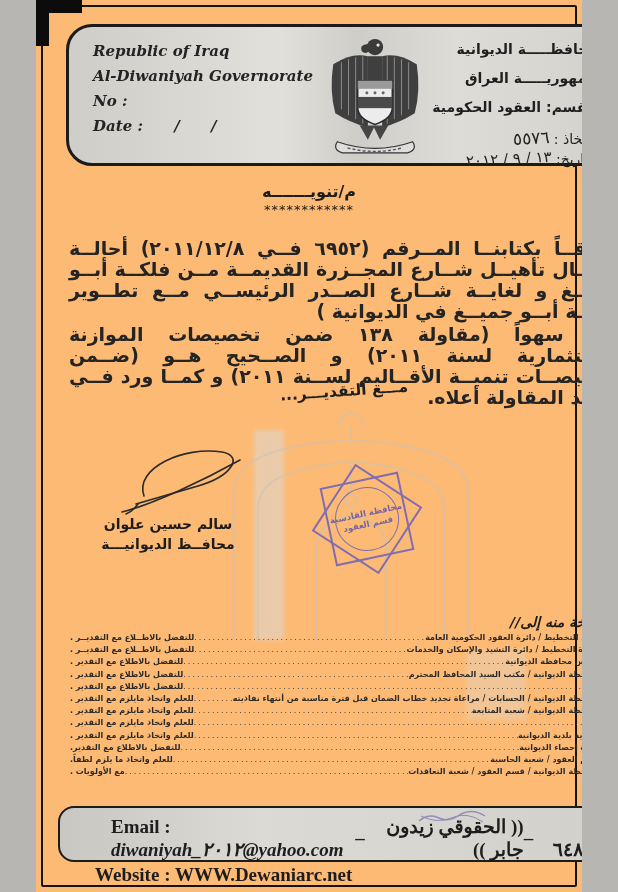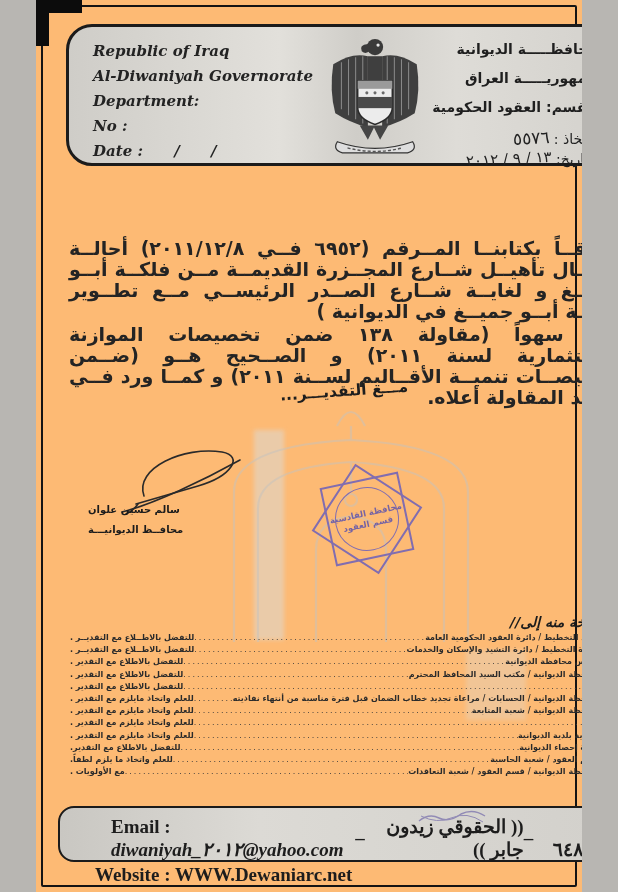--- a/index.html
+++ b/index.html
@@ -49,22 +49,22 @@
   .closing{
     position:absolute; left:188px; top:382px; width:240px; direction:rtl;
     text-align:center; font-size:15.5px; font-weight:700;
     transform:rotate(-4deg); color:#1e1e1e;
   }
 
   
   .watermark{ position:absolute; left:160px; top:380px; width:310px; height:265px; opacity:.5; pointer-events:none; }
   .sig-scribble{ position:absolute; left:78px; top:438px; width:140px; height:85px; }
   .sig-block{
-    position:absolute; left:52px; top:500px; width:160px; direction:rtl;
-    text-align:left; font-size:10px; font-weight:700; line-height:20px;
+    position:absolute; left:52px; top:514px; width:160px; direction:rtl;
+    text-align:center; font-size:14px; font-weight:700; line-height:20px;
   }
   .stamp{
     position:absolute; left:272px; top:460px; width:118px; height:118px;
     transform:rotate(-12deg); opacity:.85;
   }
   .stamp .sq{ position:absolute; inset:19px; border:2px solid #6c60bb; }
   .stamp .sq2{ transform:rotate(45deg); }
   .stamp .circ{ position:absolute; inset:27px; border:1.5px solid #6c60bb; border-radius:50%; }
   .stamp .txt{
     position:absolute; inset:0; display:flex; flex-direction:column;
@@ -108,21 +108,20 @@
   <div class="frame"></div>
   <div class="corner-blob-h"></div>
   <div class="corner-blob-v"></div>
   <div class="scan-band" style="left:218px;top:430px;width:30px;height:210px;"></div>
   <div class="scan-band" style="left:430px;top:650px;width:60px;height:70px;opacity:.35;"></div>
 
   <div class="header-box">
     <div class="eng-col">
       <div class="row">Republic of Iraq</div>
       <div class="row">Al-Diwaniyah Governorate</div>
-      <div class="row">Department:</div>
       <div class="row">No :</div>
       <div class="row">Date :      /      /</div>
     </div>
 
     <svg class="emblem" viewBox="0 0 110 130">
       <g fill="#3f3f3f" stroke="none">
         <path d="M14,30 Q32,18 48,22 L48,92 Q30,87 16,78 Q10,56 14,30 Z"></path>
         <path d="M96,30 Q78,18 62,22 L62,92 Q80,87 94,78 Q100,56 96,30 Z"></path>
         <rect x="48" y="22" width="14" height="34"></rect>
       </g>
@@ -158,20 +157,24 @@
         <span>واتخاذ :</span>
         <span class="hand">٥٥٧٦</span>
       </div>
       <div class="num-row">
         <span>التاريخ:</span>
         <span class="hand" style="font-size:15px;">١٣ / ٩ / ٢٠١٢</span>
       </div>
     </div>
   </div>
 
+  <div class="subject">
+    <div class="subject-title">م/تنويـــــــه</div>
+    <div class="subject-stars">************</div>
+  </div>
 
   <div class="body-text">
     <p>ألحاقــاً بكتابنــا المــرقم (٦٩٥٢ فــي ٢٠١١/١٢/٨) أحالــة أعمــال تأهيــل شــارع المجــزرة القديمــة مــن فلكــة أبــو جميــغ و لغايــة شــارع الصــدر الرئيســي مــع تطــوير فلكــة أبــو جميــغ في الديوانية )</p>
     <p>ورد سهواً (مقاولة ١٣٨ ضمن تخصيصات الموازنة الأستثمارية لسنة ٢٠١١) و الصــحيح هــو (ضــمن تخصيصــات تنميــة الأقــاليم لســنة ٢٠١١) و كمــا ورد فــي عقــد المقاولة أعلاه.</p>
   </div>
   <div class="closing">مـــع التقديـــر...</div>
 
   <svg class="watermark" viewBox="0 0 310 265">
     <g fill="none" stroke="#c6c3bd" stroke-width="2.2">
       <path d="M38,262 L38,112 Q38,66 155,60 Q272,66 272,112 L272,262"></path>

